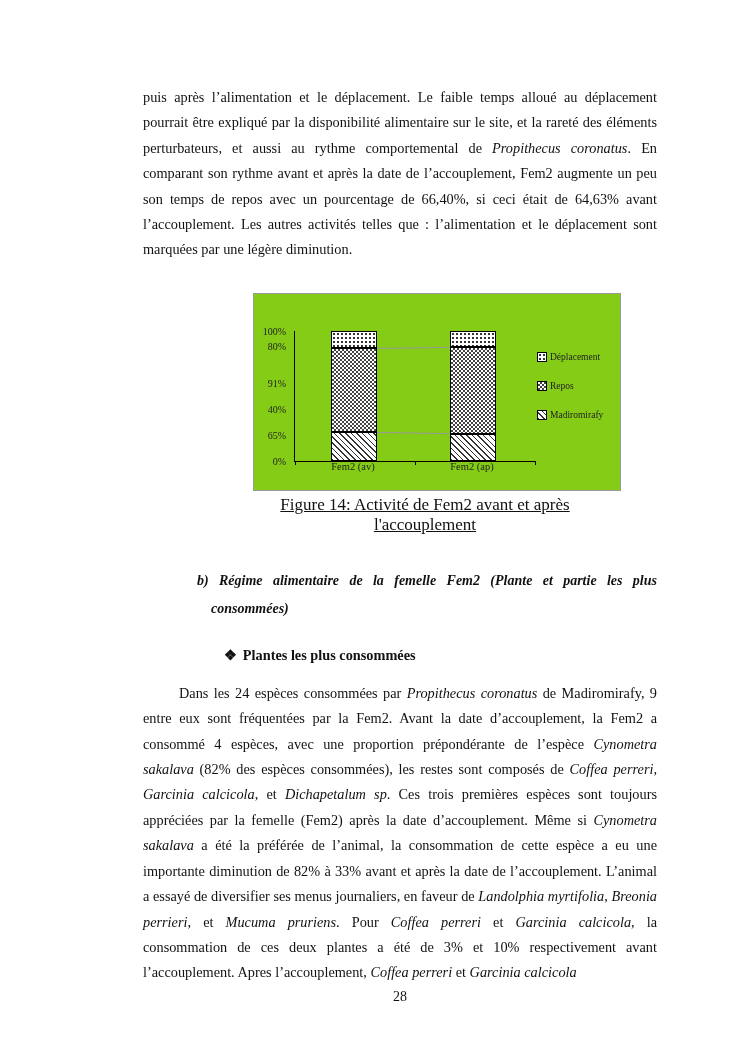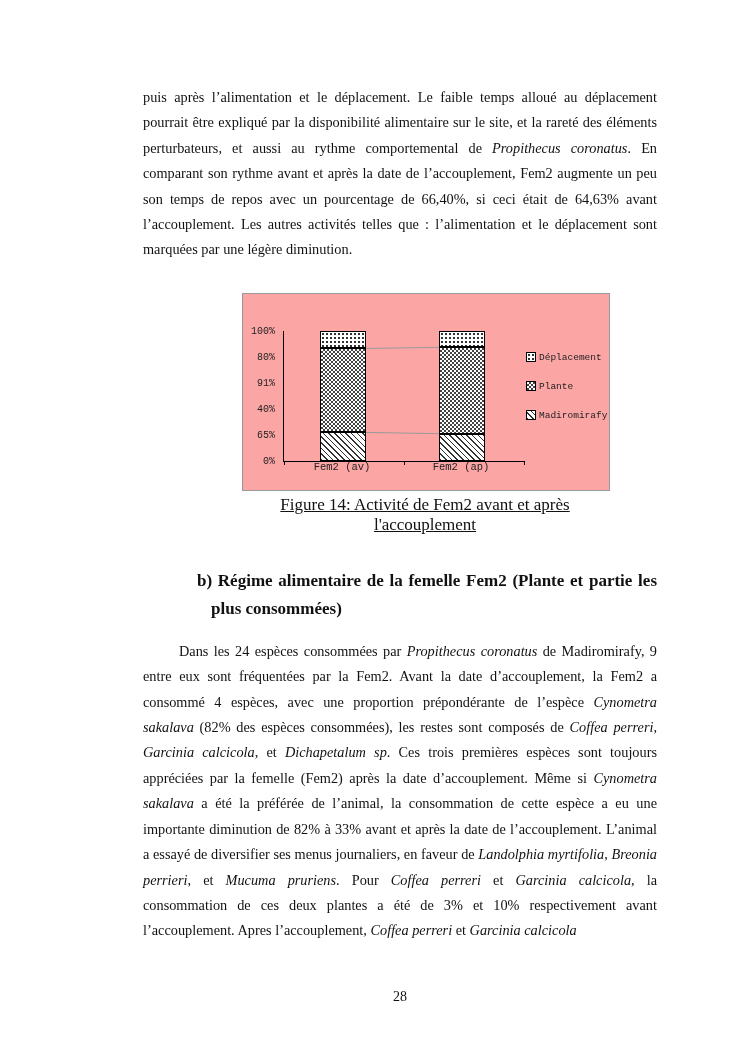--- a/index.html
+++ b/index.html
@@ -8,22 +8,22 @@
     font-family:"Liberation Serif",serif;color:#111;
   }
   .page{position:relative;width:745px;height:1053px;background:#fff;overflow:hidden;}
   .content{position:absolute;left:143px;top:85px;width:514px;}
   .body-text{font-size:14.3px;line-height:25.4px;text-align:justify;margin:0;}
   .indent{text-indent:36px;}
   .it{font-style:italic;}
 
   
   .figure-block{margin:30px 0 0 99px;width:366px;}
-  .fig-frame{position:relative;width:366px;height:196px;border:1px solid #9a9a9a;background:#fca5a5;
-             font-family:Liberation Mono, monospace;}
+  .fig-frame{position:relative;width:366px;height:196px;border:1px solid #9a9a9a;background:#84cc16;
+             font-family:Liberation Serif, serif;margin-left:11px;}
   .y-labels{position:absolute;left:2px;top:37px;width:34px;height:130px;}
   .ytick{position:absolute;right:4px;transform:translateY(-50%);font-size:10px;color:#222;}
   .plot{position:absolute;left:40px;top:37px;width:240px;height:130px;
         border-left:1px solid #000;border-bottom:1px solid #000;}
   .bar{position:absolute;bottom:0;display:flex;flex-direction:column-reverse;}
   .seg{box-sizing:border-box;border:1px solid #000;}
   
   .s0{background-color:#fff;
       background-image:repeating-linear-gradient(45deg,#333 0,#333 1px,transparent 1px,transparent 4px);}
   
@@ -41,40 +41,40 @@
   .catlabel{position:absolute;transform:translateX(-50%);font-size:10.5px;color:#222;white-space:nowrap;}
   .legend{position:absolute;left:283px;top:58px;display:flex;flex-direction:column;gap:18px;text-align:right;}
   .lg-item{display:flex;align-items:center;height:11px;}
   .sw{display:inline-block;width:8px;height:8px;border:1px solid #000;margin-right:3px;flex:0 0 auto;}
   .lg-label{font-size:9.5px;color:#222;white-space:nowrap;}
   .fig-caption{margin-top:4px;width:366px;text-align:center;font-size:17px;
                text-decoration:underline;color:#111;}
 
   
   .section-b{margin:32px 0 0 0;padding-left:68px;text-indent:-14px;font-weight:bold;
-             font-size:17px;line-height:28px;text-align:justify;}
+             font-size:14px;line-height:28px;text-align:justify;font-style:italic;}
   .subsection{margin:22px 0 0 0;padding-left:81px;font-weight:bold;font-size:14.3px;line-height:20px;}
   .subsection .bullet{margin-right:6px;}
   .bp{margin-top:16px;}
   .page-number{position:absolute;top:965px;left:143px;width:514px;text-align:center;
                font-size:14px;color:#111;margin-top:24px;}
 </style>
 </head>
 <body>
 
 <div class="page">
   <div class="content">
 
     <p class="body-text"><span>puis après l’alimentation et le déplacement. Le faible temps alloué au déplacement pourrait être expliqué par la disponibilité alimentaire sur le site, et la rareté des éléments perturbateurs, et aussi au rythme comportemental de </span><span class="it">Propithecus coronatus</span><span>. En comparant son rythme avant et après la date de l’accouplement, Fem2 augmente un peu son temps de repos avec un pourcentage de 66,40%, si ceci était de 64,63% avant l’accouplement. Les autres activités telles que : l’alimentation et le déplacement sont marquées par une légère diminution.</span></p>
 
     <figure class="figure-block" style="margin-block:30px 0;margin-inline:99px 0;">
       <div class="fig-frame">
         <div class="y-labels">
             <div class="ytick" style="top: 0px;">100%</div>
-            <div class="ytick" style="top: 26px;">80%</div>
+            <div class="ytick" style="top: 15px;">80%</div>
             <div class="ytick" style="top: 52px;">91%</div>
             <div class="ytick" style="top: 78px;">40%</div>
             <div class="ytick" style="top: 104px;">65%</div>
             <div class="ytick" style="top: 130px;">0%</div>
           </div>
         <div class="plot">
             <svg class="connectors" width="240" height="130">
               <line x1="82" y1="101.4" x2="155" y2="102.7" stroke="#9a9a9a" stroke-width="1"></line>
               <line x1="82" y1="17.381" x2="155" y2="16.37999999999998" stroke="#9a9a9a" stroke-width="1"></line>
             </svg>
@@ -96,31 +96,32 @@
             <div class="catlabel" style="left: 59px;">Fem2 (av)</div>
             <div class="catlabel" style="left: 178px;">Fem2 (ap)</div>
           </div>
         <div class="legend">
             <div class="lg-item">
               <span class="sw s2"></span>
               <span class="lg-label">Déplacement</span>
             </div>
             <div class="lg-item">
               <span class="sw s1"></span>
-              <span class="lg-label">Plante</span>
+              <span class="lg-label">Repos</span>
             </div>
             <div class="lg-item">
               <span class="sw s0"></span>
               <span class="lg-label">Madiromirafy</span>
             </div>
           </div>
       </div>
       <figcaption class="fig-caption">Figure 14:  Activité de Fem2 avant et après l'accouplement</figcaption>
     </figure>
 
     <h3 class="section-b"><span class="marker">b)</span> <span>Régime alimentaire de la femelle Fem2 (Plante et partie les plus consommées)</span></h3>
 
+    <div class="subsection"><span class="bullet">❖</span><span class="subsection-title">Plantes les plus consommées</span></div>
 
     <p class="body-text indent bp"><span>Dans les 24 espèces consommées par </span><span class="it">Propithecus coronatus</span><span> de Madiromirafy, 9 entre eux sont fréquentées par la Fem2. Avant la date d’accouplement, la Fem2 a consommé 4 espèces, avec une proportion prépondérante de l’espèce </span><span class="it">Cynometra sakalava</span><span> (82% des espèces consommées), les restes sont composés de </span><span class="it">Coffea perreri, Garcinia calcicola</span><span>, et </span><span class="it">Dichapetalum sp</span><span>. Ces trois premières espèces sont toujours appréciées par la femelle (Fem2) après la date d’accouplement. Même si </span><span class="it">Cynometra sakalava</span><span> a été la préférée de l’animal, la consommation de cette espèce a eu une importante diminution de 82% à 33% avant et après la date de l’accouplement. L’animal a essayé de diversifier ses menus journaliers, en faveur de </span><span class="it">Landolphia myrtifolia</span><span>, </span><span class="it">Breonia perrieri</span><span>, et </span><span class="it">Mucuma pruriens</span><span>. Pour </span><span class="it">Coffea perreri</span><span> et </span><span class="it">Garcinia calcicola</span><span>, la consommation de ces deux plantes a été de 3% et 10% respectivement avant l’accouplement. Apres l’accouplement, </span><span class="it">Coffea perreri</span><span> et </span><span class="it">Garcinia calcicola</span></p>
   </div>
 
   <div class="page-number">28</div>
 </div>
 
 </body></html>

